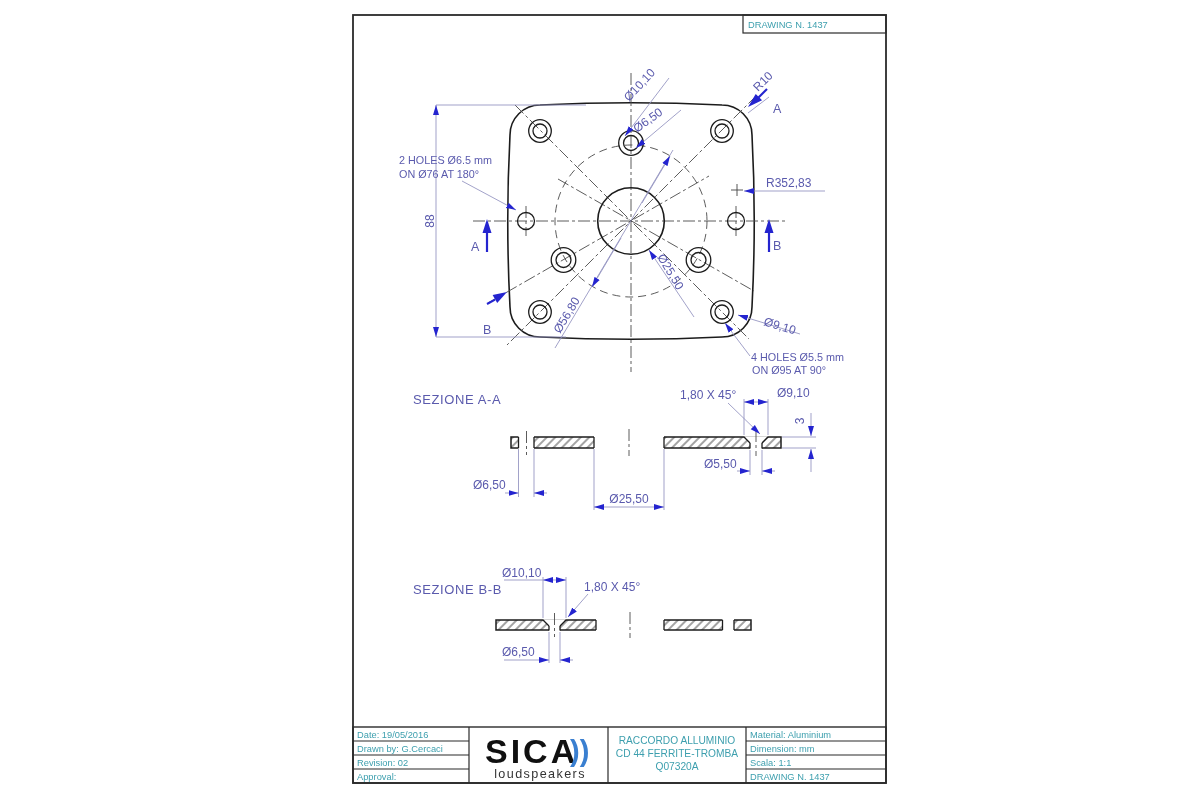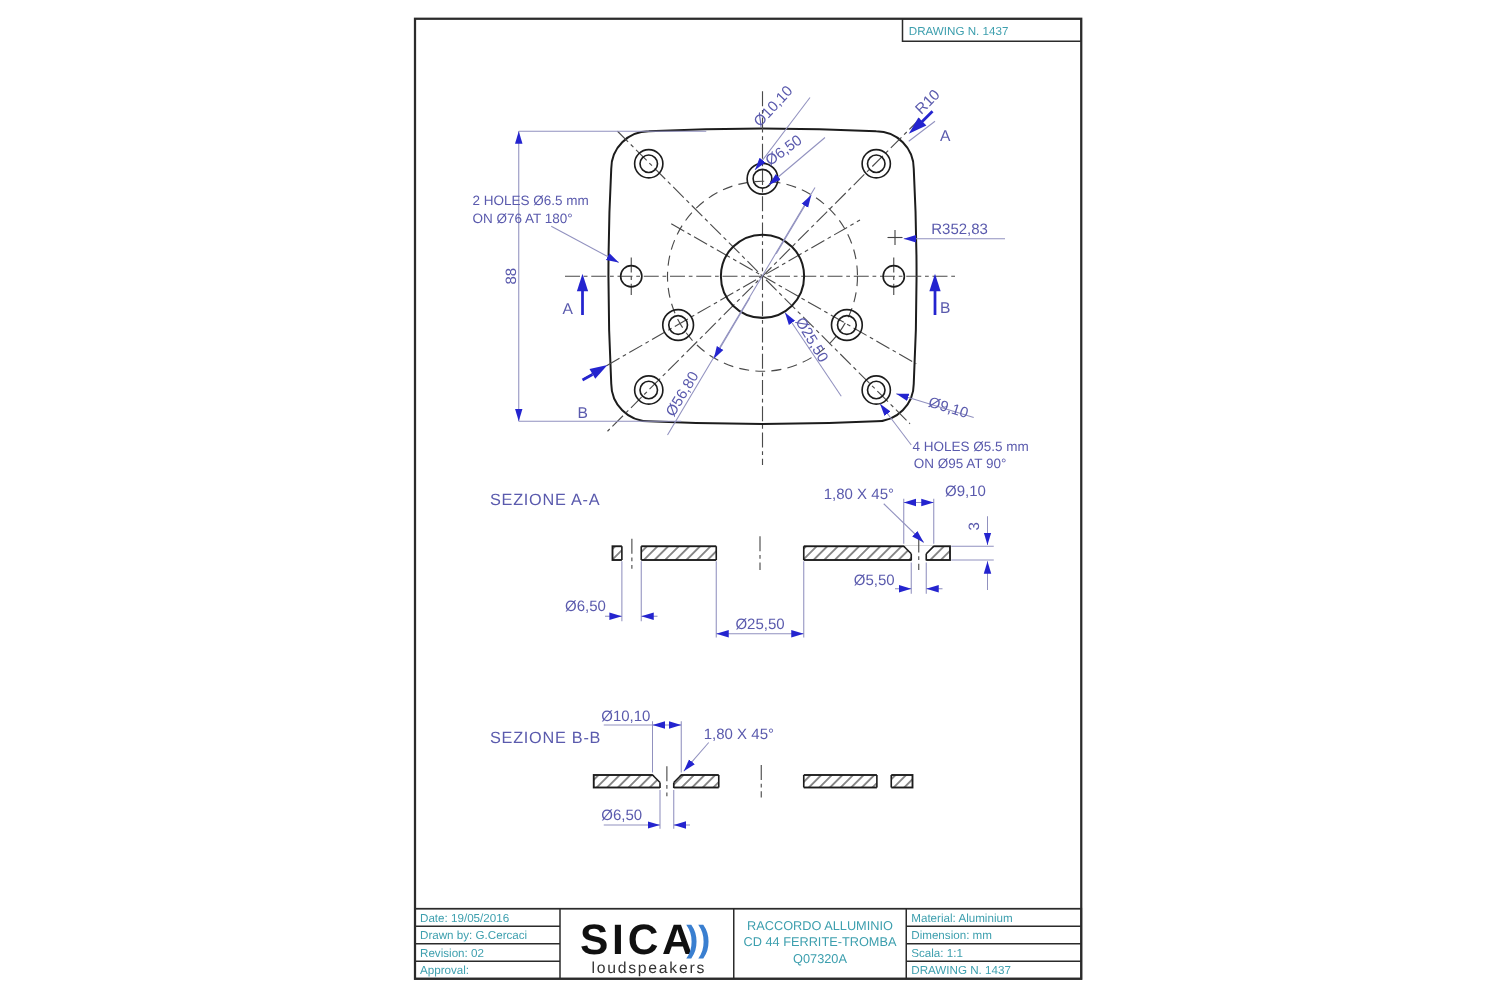--- a/index.html
+++ b/index.html
@@ -1,17 +1,17 @@
 <!DOCTYPE html>
 <html><head>
 <meta charset="utf-8">
 <style>
   html,body{margin:0;padding:0;background:#ffffff;}
   .page{position:relative;width:1004px;height:800px;background:#ffffff;overflow:hidden;
-        font-family:"Liberation Sans",sans-serif;}
+        font-family:"Liberation Sans",sans-serif;margin-left:21px;}
   svg{position:absolute;left:0;top:0;}
   
   text{font-family:"Liberation Sans",sans-serif;}
   .t-dim{font-size:12px;fill:#5a5aad;}
   .t-dim-sm{font-size:10.8px;fill:#5a5aad;}
   .t-sez{font-size:13px;fill:#5a5aad;letter-spacing:.6px;}
   .t-ab{font-size:12.5px;fill:#5a5aad;}
   .t-tb{font-size:9.3px;fill:#3d9fae;}
   .t-tbc{font-size:10.2px;fill:#3d9fae;}
   .t-logo{font-size:34px;font-weight:bold;fill:#101010;letter-spacing:3px;}

